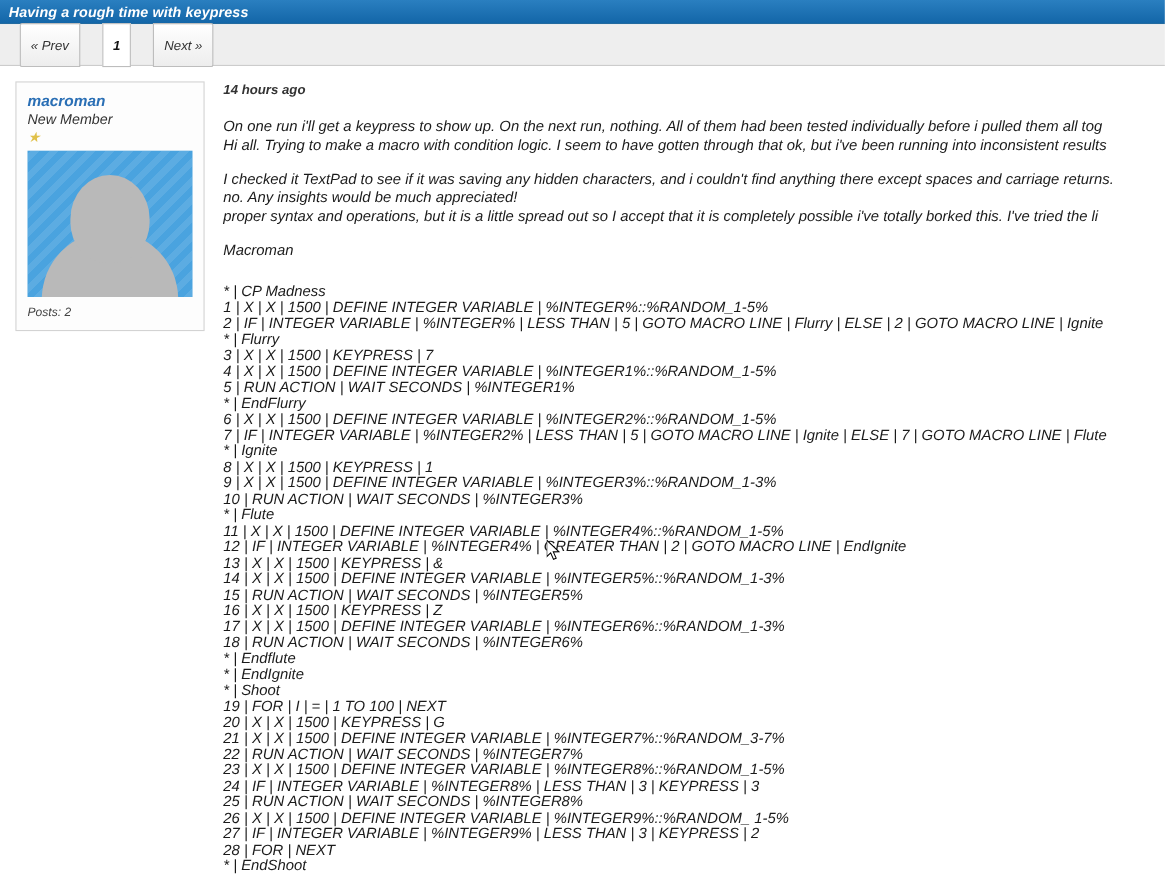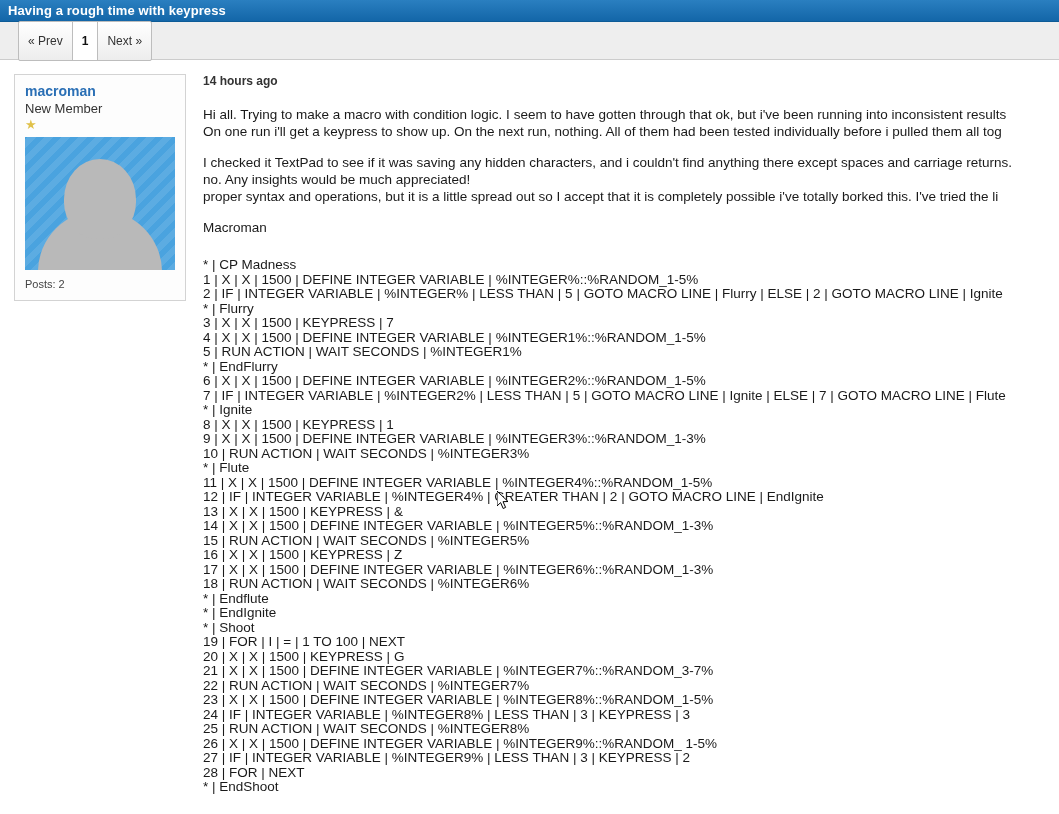--- a/index.html
+++ b/index.html
@@ -14,20 +14,21 @@
     font-size: 13px;
     color: #222;
     overflow: hidden;
   }
   .page {
     position: relative;
     width: 1059px;
     height: 814px;
     overflow: hidden;
     background: #fff;
+    font-style: italic;
   }
 
   
   .titlebar {
     height: 22px;
     background: linear-gradient(#2a7fc0, #1366a8);
     border-bottom: 1px solid #0d5párt;
     border-bottom: 1px solid #0d5b96;
     display: flex;
     align-items: center;
@@ -51,20 +52,21 @@
     display: flex;
     align-items: center;
     padding-left: 18px;
     box-sizing: border-box;
   }
   .pager {
     display: flex;
     align-items: stretch;
     height: 40px;
     font-size: 12px;
+    gap: 21px;
   }
   .pager .pg {
     border: 1px solid #bdbdbd;
     background: linear-gradient(#ffffff, #ededed);
     color: #333;
     padding: 0 9px;
     display: flex;
     align-items: center;
     margin-right: -1px;
     cursor: pointer;
@@ -221,22 +223,22 @@
         <div class="body"></div>
         <div class="head"></div>
       </div>
       <div class="posts-count">Posts: 2</div>
     </div>
 
     <div class="post-body">
       <div class="timestamp">14 hours ago</div>
 
       <div class="para">
+        <div>On one run i'll get a keypress to show up.  On the next run, nothing.  All of them had been tested individually before i pulled them all tog</div>
         <div>Hi all.  Trying to make a macro with condition logic.  I seem to have gotten through that ok, but i've been running into inconsistent results</div>
-        <div>On one run i'll get a keypress to show up.  On the next run, nothing.  All of them had been tested individually before i pulled them all tog</div>
       </div>
 
       <div class="para">
         <div>I checked it TextPad to see if it was saving any hidden characters, and i couldn't find anything there except spaces and carriage returns.</div>
         <div>no.  Any insights would be much appreciated!</div>
         <div>proper syntax and operations, but it is a little spread out so I accept that it is completely possible i've totally borked this.  I've tried the li</div>
       </div>
 
       <div class="para sig">Macroman</div>
 

